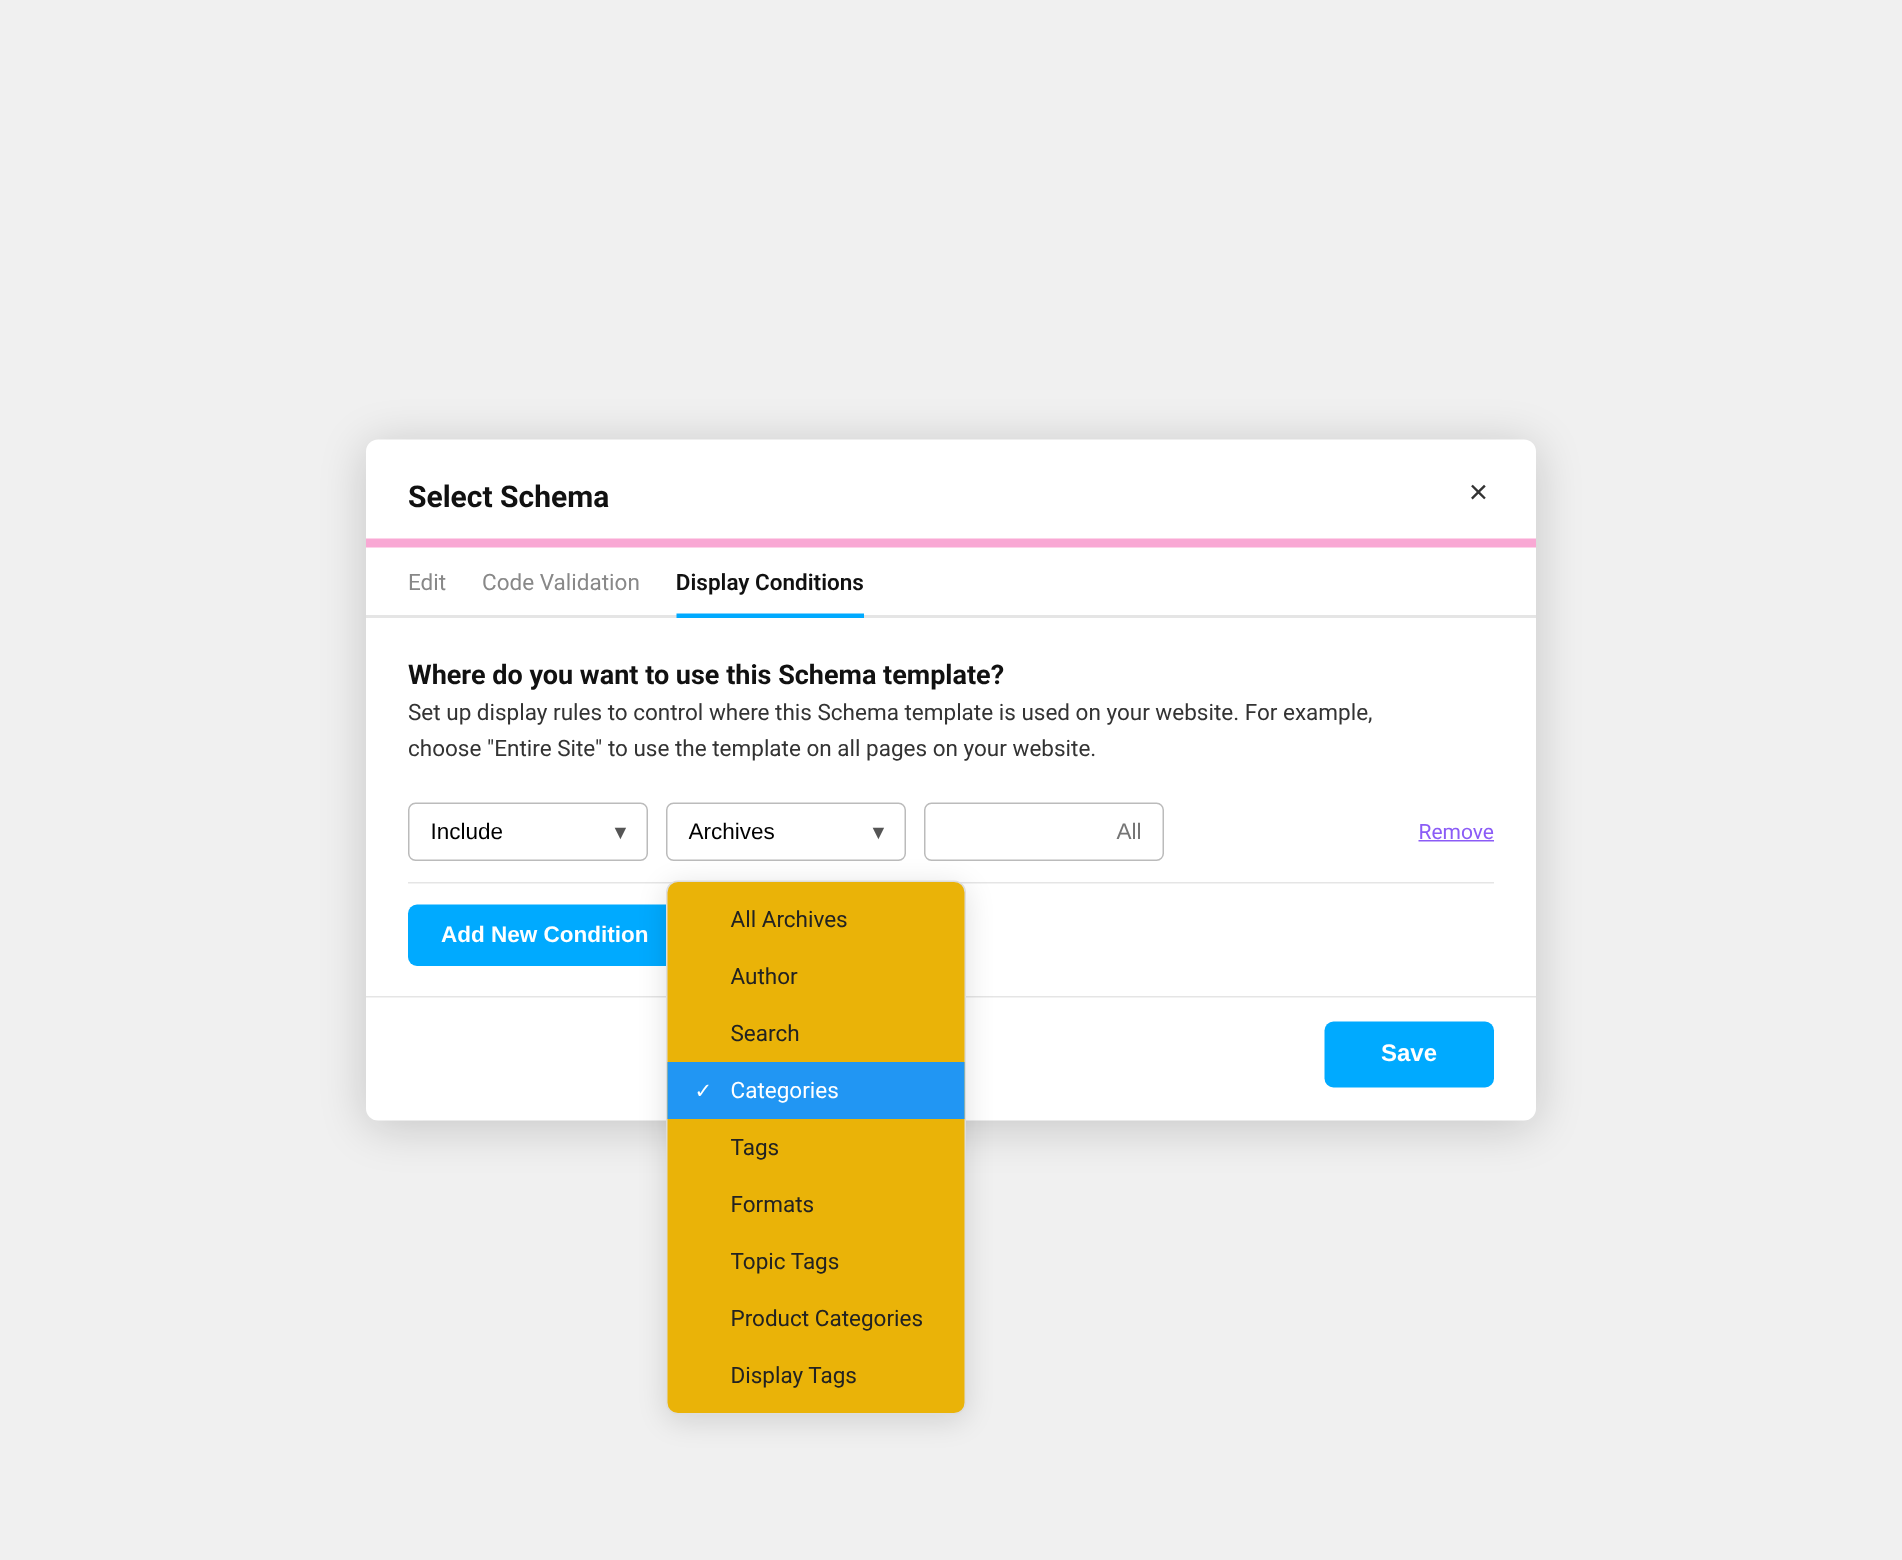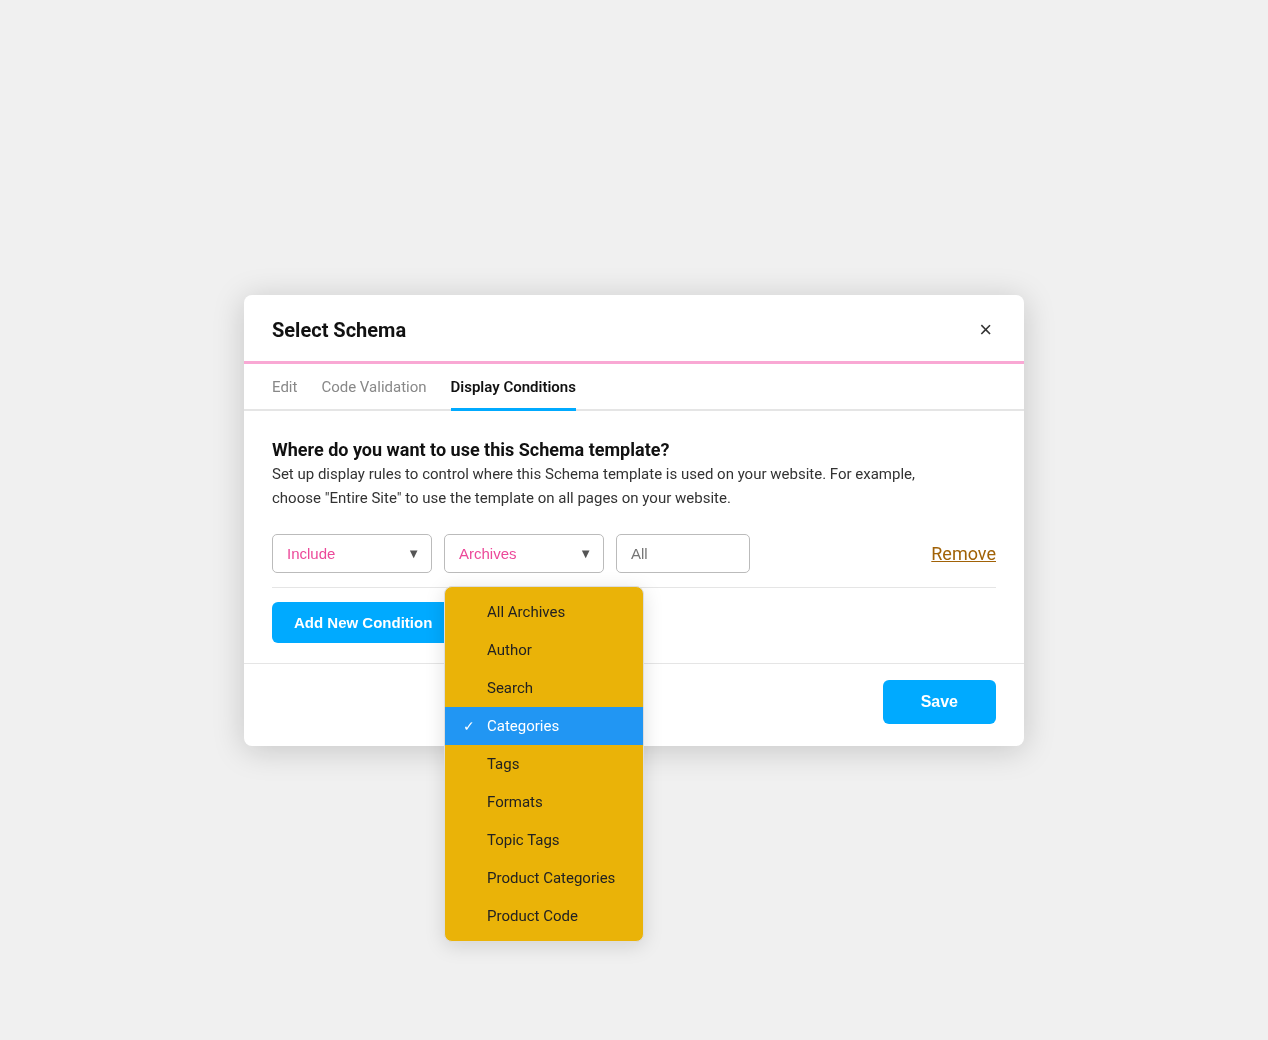--- a/index.html
+++ b/index.html
@@ -14,24 +14,24 @@
     .modal {
       background: #fff;
       width: 780px;
       border-radius: 8px;
       box-shadow: 0 4px 32px rgba(0,0,0,0.18);
       overflow: visible;
       position: relative;
     }
     .modal-header {
       display: flex;
-      align-items: center;
+      align-items: flex-end;
       justify-content: space-between;
       padding: 20px 28px 16px 28px;
-      border-bottom: 3px solid #f9a8d4;
+      border-bottom: 6px solid #f9a8d4;
     }
     .modal-title {
       font-size: 20px;
       font-weight: 700;
       color: #111;
     }
     .close-btn {
       background: none;
       border: none;
       cursor: pointer;
@@ -86,21 +86,21 @@
     .select-wrapper {
       position: relative;
     }
     .select-wrapper select {
       appearance: none;
       -webkit-appearance: none;
       border: 1.5px solid #bbb;
       border-radius: 5px;
       padding: 10px 36px 10px 14px;
       font-size: 15px;
-      color: #ec4899;
+      color: #000000;
       background: #fff;
       cursor: pointer;
       outline: none;
     }
     .select-wrapper .chevron {
       position: absolute;
       right: 12px;
       top: 50%;
       transform: translateY(-50%);
       pointer-events: none;
@@ -108,26 +108,27 @@
       color: #555;
     }
     .include-select select { width: 160px; }
     .archives-select select { width: 160px; }
     .all-input {
       border: 1.5px solid #bbb;
       border-radius: 5px;
       padding: 10px 14px;
       font-size: 15px;
       color: #888;
-      width: 134px;
+      width: 160px;
       outline: none;
+      text-align: right;
     }
     .remove-link {
-      color: #a16207;
-      font-size: 18px;
+      color: #8b5cf6;
+      font-size: 14px;
       text-decoration: underline;
       cursor: pointer;
       margin-left: auto;
     }
     
     .dropdown-menu {
       position: absolute;
       top: 52px;
       left: 0;
       background: #eab308;
@@ -252,21 +253,21 @@
           <div class="dropdown-item">
             <span class="check"></span>
             <span>Topic Tags</span>
           </div>
           <div class="dropdown-item">
             <span class="check"></span>
             <span>Product Categories</span>
           </div>
           <div class="dropdown-item">
             <span class="check"></span>
-            <span>Product Code</span>
+            <span>Display Tags</span>
           </div>
         </div>
       </div>
 
       <input class="all-input" type="text" placeholder="All" style="">
 
       <span class="remove-link">Remove</span>
     </div>
 
     <hr class="divider">

